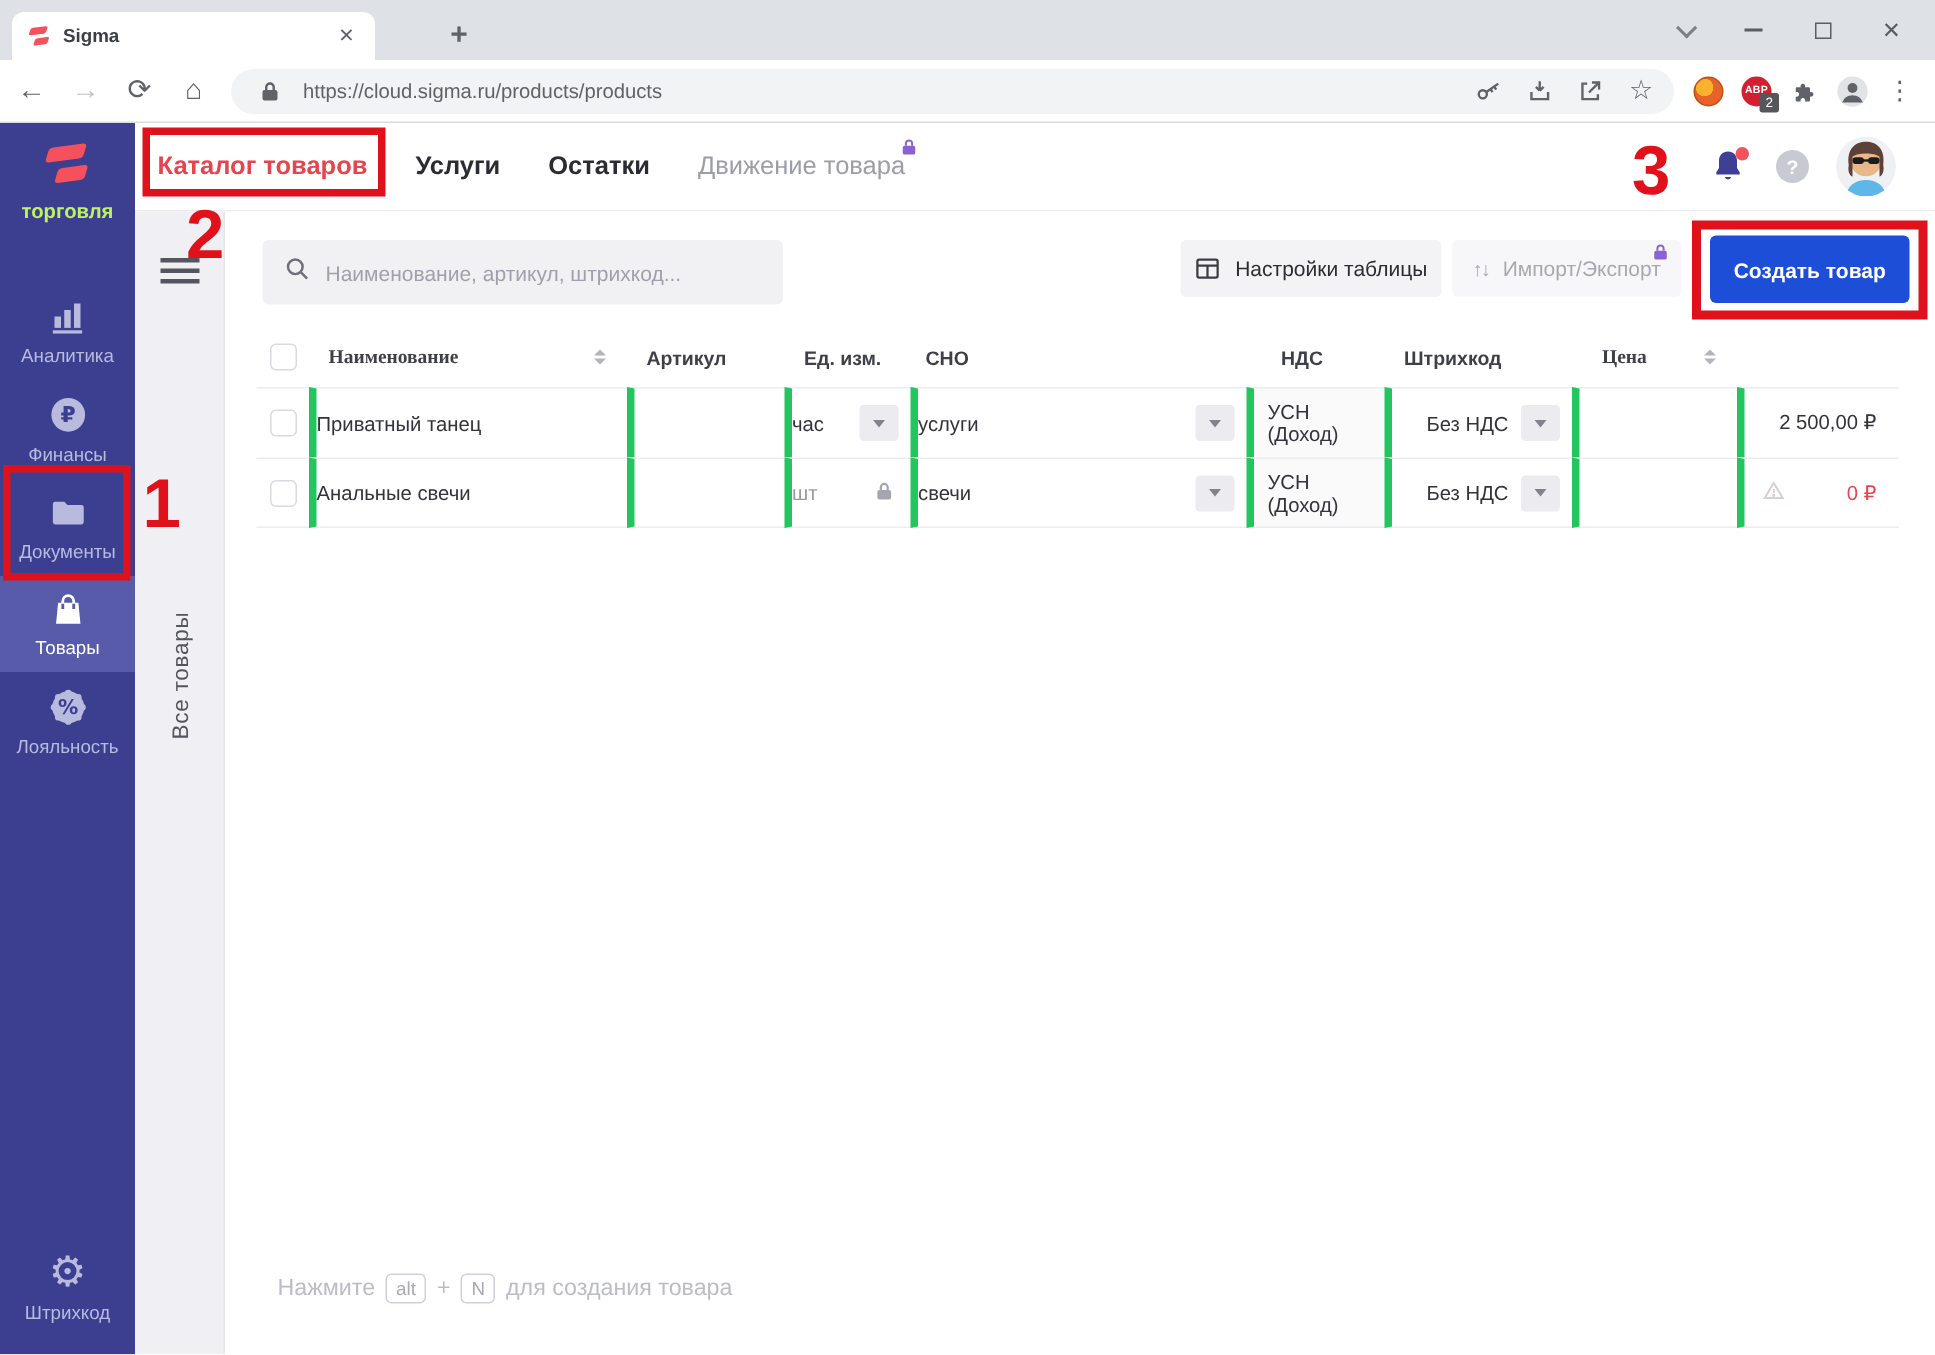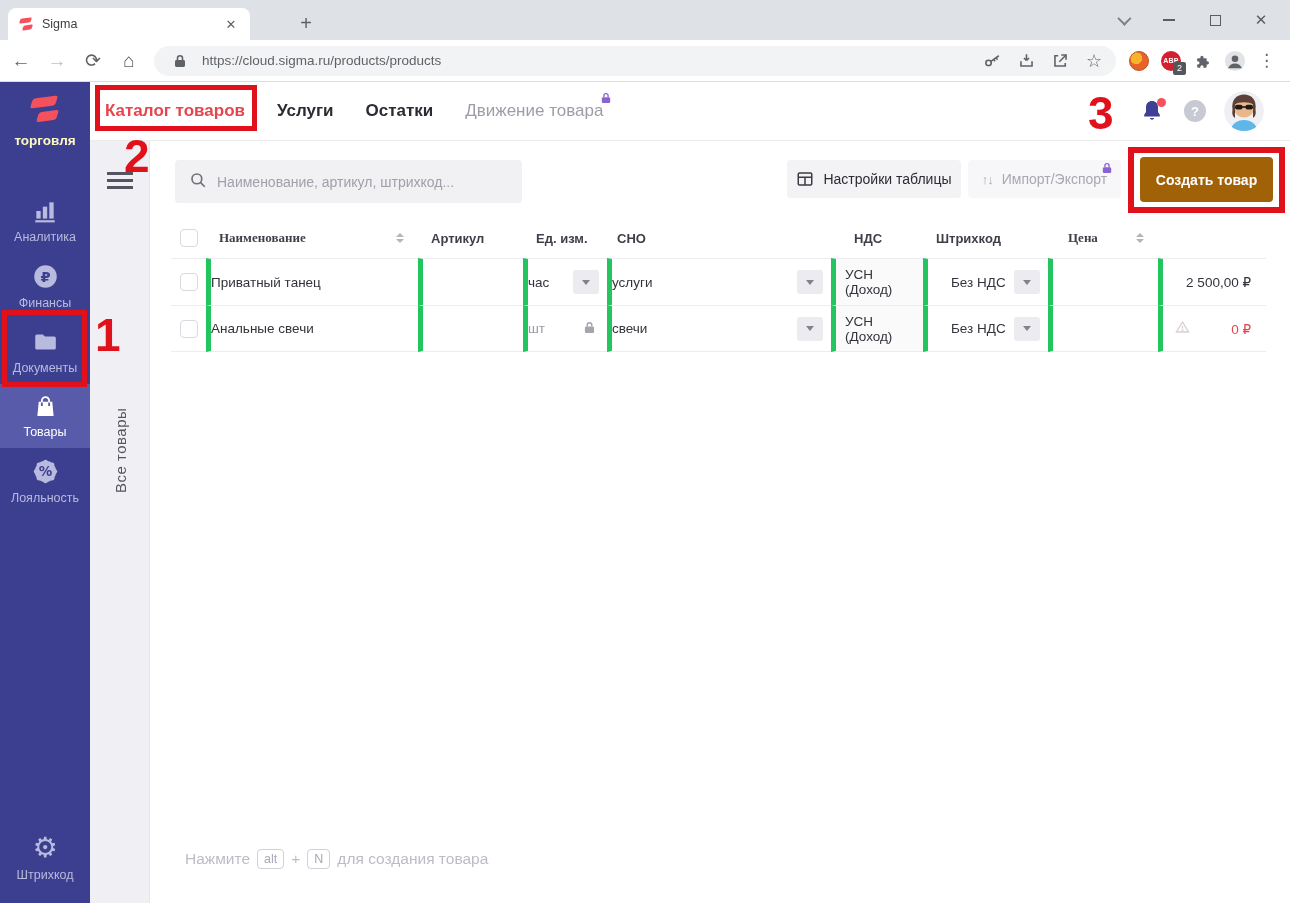--- a/index.html
+++ b/index.html
@@ -1,20 +1,20 @@
 <!DOCTYPE html>
 <html><head>
 <meta charset="utf-8">
 <style>
   * { margin:0; padding:0; box-sizing:border-box; }
   html,body { width:1290px; height:903px; font-family:"Liberation Sans","DejaVu Sans",sans-serif; background:#fff; }
   .window { position:relative; width:1290px; height:903px; overflow:hidden; background:#fff; }
 
   
-  .titlebar { position:absolute; left:0; top:0; width:1290px; height:40px; background:#dee1e6; }
+  .titlebar { position:absolute; left:0; top:0; width:1290px; height:40px; background:#dee1e6;font-weight:bold; }
   .btab { position:absolute; left:8px; top:8px; width:242px; height:32px; background:#fff; border-radius:8px 8px 0 0; display:flex; align-items:center; padding:0 10px; gap:8px; }
   .btab-title { font-size:12.5px; color:#3c4043; flex:1; }
   .btab-close { color:#5f6368; font-size:13px; width:18px; height:18px; display:flex; align-items:center; justify-content:center; border-radius:50%; cursor:pointer; }
   .newtab { position:absolute; left:292px; top:9px; width:28px; height:28px; display:flex; align-items:center; justify-content:center; color:#5f6368; font-size:20px; border-radius:50%; }
   .winctl { position:absolute; right:6px; top:0; height:40px; display:flex; align-items:center; }
   .winctl span { width:46px; height:40px; display:flex; align-items:center; justify-content:center; color:#5a5d61; }
   .wc-chevron { width:10px; height:10px; border-right:2px solid #7d8085; border-bottom:2px solid #7d8085; transform:rotate(45deg) translateY(-2px); }
   .wc-min { width:12px; height:0; border-top:2px solid #5a5d61; }
   .wc-max { width:11px; height:11px; border:1.5px solid #5a5d61; }
   .wc-x { font-size:15px; }
@@ -35,21 +35,21 @@
   .abp-badge { position:absolute; right:-4px; bottom:-3px; min-width:13px; height:13px; background:#54565a; color:#fff; font-size:9px; border-radius:2px; display:flex; align-items:center; justify-content:center; padding:0 2px; }
   .rosette { width:20px; height:20px; border-radius:50%; background:radial-gradient(circle at 35% 35%, #f7b32b 0 35%, #e8632a 36% 100%); border:1px solid #c24d12; }
   .menu-dots { font-size:17px; color:#5f6368; margin:0 10px 0 2px; }
 
   
   .sidebar { position:absolute; left:0; top:82px; width:90px; height:821px; background:#3c3f90; display:flex; flex-direction:column; align-items:center; color:#b8bade; }
   .brand { display:flex; flex-direction:column; align-items:center; margin-top:12px; gap:5px; }
   .side-logo { width:38px; height:34px; }
   .side-logo i:nth-child(1) { width:24px; height:10px; left:6px; top:3px; transform:skewX(-24deg) rotate(-8deg); border-radius:2.5px; }
   .side-logo i:nth-child(2) { width:19px; height:10px; left:12px; top:17px; transform:skewX(-24deg) rotate(-8deg); border-radius:2.5px; }
-  .brand-label { color:#fef9c3; font-weight:bold; font-size:13.5px; }
+  .brand-label { color:#bef264; font-weight:bold; font-size:13.5px; }
   .s-item { width:90px; padding:10px 0 9px; display:flex; flex-direction:column; align-items:center; gap:6px; font-size:12.5px; cursor:pointer; }
   .s-item svg { display:block; }
   .s-item.first { margin-top:40px; }
   .s-item.active { background:#575ba9; color:#fff; }
   .s-item.bottom { margin-top:auto; margin-bottom:12px; }
   .gear-glyph { font-size:28px; line-height:28px; color:#b8bade; }
 
   .subsidebar { position:absolute; left:90px; top:141px; width:60px; height:762px; background:#f0f0f4; border-right:1px solid #e5e5ea; }
   .hamburger { position:absolute; left:17px; top:31px; width:26px; cursor:pointer; }
   .hamburger i { display:block; height:0; border-top:3px solid #55555f; margin-bottom:4px; }
@@ -70,21 +70,21 @@
 
   .content { position:absolute; left:151px; top:141px; width:1139px; height:762px; background:#fff; }
   .search-box { position:absolute; left:24px; top:19px; width:347px; height:43px; background:#f1f1f4; border-radius:4px; display:flex; align-items:center; padding:0 14px; gap:10px; }
   .search-box input { border:none; outline:none; background:transparent; flex:1; font-size:14px; color:#33333b; font-family:inherit; }
   .search-box input::placeholder { color:#a0a0ac; }
   .btn { position:absolute; top:19px; height:38px; border:none; border-radius:4px; display:flex; align-items:center; justify-content:center; gap:9px; font-size:14px; font-family:inherit; cursor:pointer; }
   .btn-table { left:636px; width:174px; background:#f3f3f6; color:#2b2b33; }
   .btn-import { left:817px; width:153px; background:#f7f7f9; color:#a8a8b2; position:absolute; }
   .btn-import .locklet2 { position:absolute; right:9px; top:1px; }
   .ie-arrows { font-size:13px; color:#a8a8b2; letter-spacing:-1px; }
-  .btn-create { left:989px; top:16px; width:133px; height:45px; background:#a16207; color:#fff; font-weight:bold; font-size:14px; }
+  .btn-create { left:989px; top:16px; width:133px; height:45px; background:#1d4ed8; color:#fff; font-weight:bold; font-size:14px; }
 
   
   .ptable { position:absolute; left:20px; top:77px; width:1095px; }
   .trow { display:grid; grid-template-columns:35px 212px 105px 84px 224px 92px 125px 110px 108px; }
   .th { height:40px; display:flex; align-items:center; font-size:13px; font-weight:bold; color:#3f3f4a; padding:0 14px 0 13px; }
   .th.between { justify-content:space-between;font-family:Liberation Serif, serif; }
   .td { height:47px; position:relative; display:flex; align-items:center; font-size:13.5px; color:#33333b; padding:0 10px 0 0; border-top:1px solid #ececf1; border-left:5px solid #22c55e; }
   .td.first { border-left:none; }
   .body-last .td { border-bottom:1px solid #ececf1; }
   .td.shaded { background:#fafafb; }

